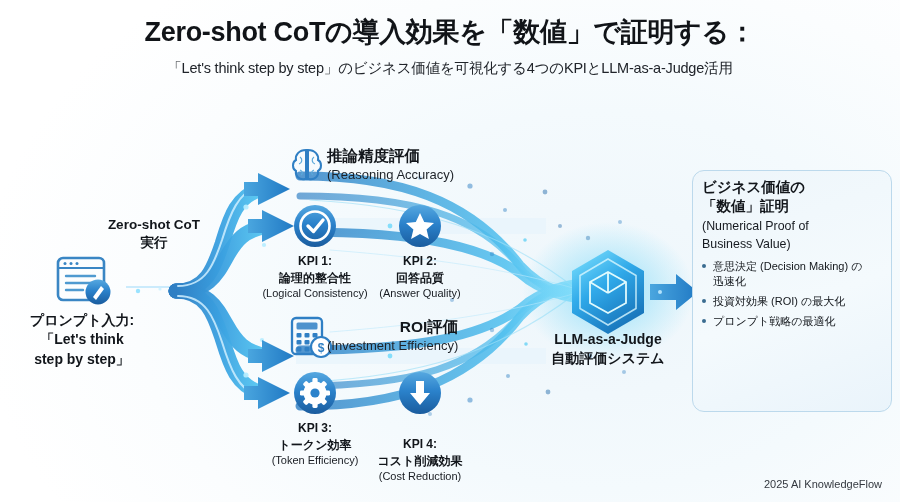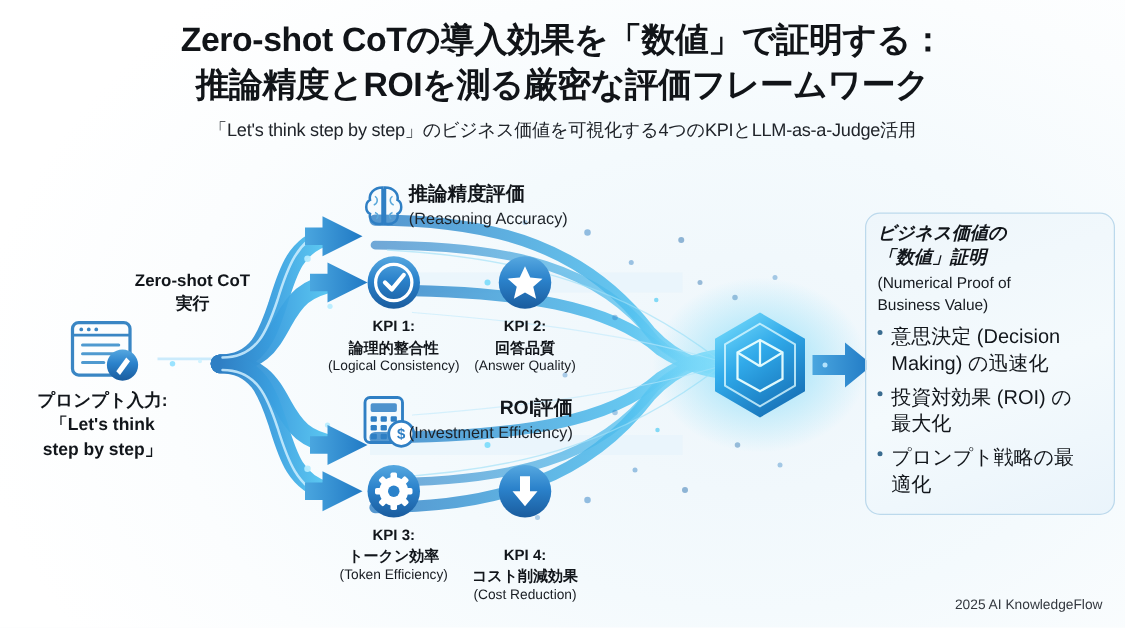--- a/index.html
+++ b/index.html
@@ -42,43 +42,42 @@
 
   .hub-cap{font-size:14px;font-weight:bold;color:#12161b;line-height:1.36;}
 
   
   #panel{
     position:absolute;left:692px;top:170px;width:198px;height:240px;
     border:1.4px solid #bcd9ec;border-radius:12px;
     background:linear-gradient(160deg,#eef6fb 0%,#f4fafd 55%,#eaf4fb 100%);
   }
   #panel-head{position:absolute;left:702px;top:178px;width:130px;text-align:left;}
-  .p-title{font-size:14.5px;font-weight:bold;color:#12161b;line-height:1.32;white-space:nowrap;font-style:italic;}
+  .p-title{font-size:14.5px;font-weight:bold;color:#12161b;line-height:1.32;white-space:nowrap;}
   .p-sub{margin-top:2px;font-size:12.4px;color:#161a20;line-height:1.3;white-space:nowrap;}
   #panel-list{position:absolute;left:700px;top:259px;width:172px;}
   .bullet{
-    position:relative;padding-left:13px;font-size:16px;color:#12161b;
+    position:relative;padding-left:13px;font-size:11px;color:#12161b;
     line-height:1.36;margin-bottom:5px;
   }
   .bullet::before{
     content:"";position:absolute;left:2px;top:5px;width:4px;height:4px;
     border-radius:50%;background:#3a6c90;
   }
   #footer{
     position:absolute;right:18px;bottom:12px;font-size:11px;color:#33383f;
   }
 </style>
 </head>
 <body>
 
 <div id="stage">
 
   <div id="header">
     <div class="title-line">Zero-shot CoTの導入効果を「数値」で証明する：</div>
-    <div class="title-line">推論精度とROIを測る厳密な評価フレームワーク</div>
     <div class="subtitle">「Let's think step by step」のビジネス価値を可視化する4つのKPIとLLM-as-a-Judge活用</div>
   </div>
 
   <svg class="svg-layer" viewBox="0 0 900 502">
     <defs>
       <linearGradient id="gFlow" x1="0" y1="0" x2="1" y2="0">
         <stop offset="0%" stop-color="#2f7fc4"></stop>
         <stop offset="50%" stop-color="#3aa0e0"></stop>
         <stop offset="100%" stop-color="#56c8f2"></stop>
       </linearGradient>
@@ -352,15 +351,19 @@
     <span class="l">トークン効率</span>
     <span class="l en">(Token Efficiency)</span>
   </div>
 
   <div class="tb kpi-cap" style="left:362px;top:436px;width:116px;">
     <span class="l">KPI 4:</span>
     <span class="l">コスト削減効果</span>
     <span class="l en">(Cost Reduction)</span>
   </div>
 
+  <div class="tb hub-cap" style="left:528px;top:330px;width:160px;">
+    <span class="l">LLM-as-a-Judge</span>
+    <span class="l">自動評価システム</span>
+  </div>
 
   <div id="footer">2025 AI KnowledgeFlow</div>
 </div>
 
 </body></html>

